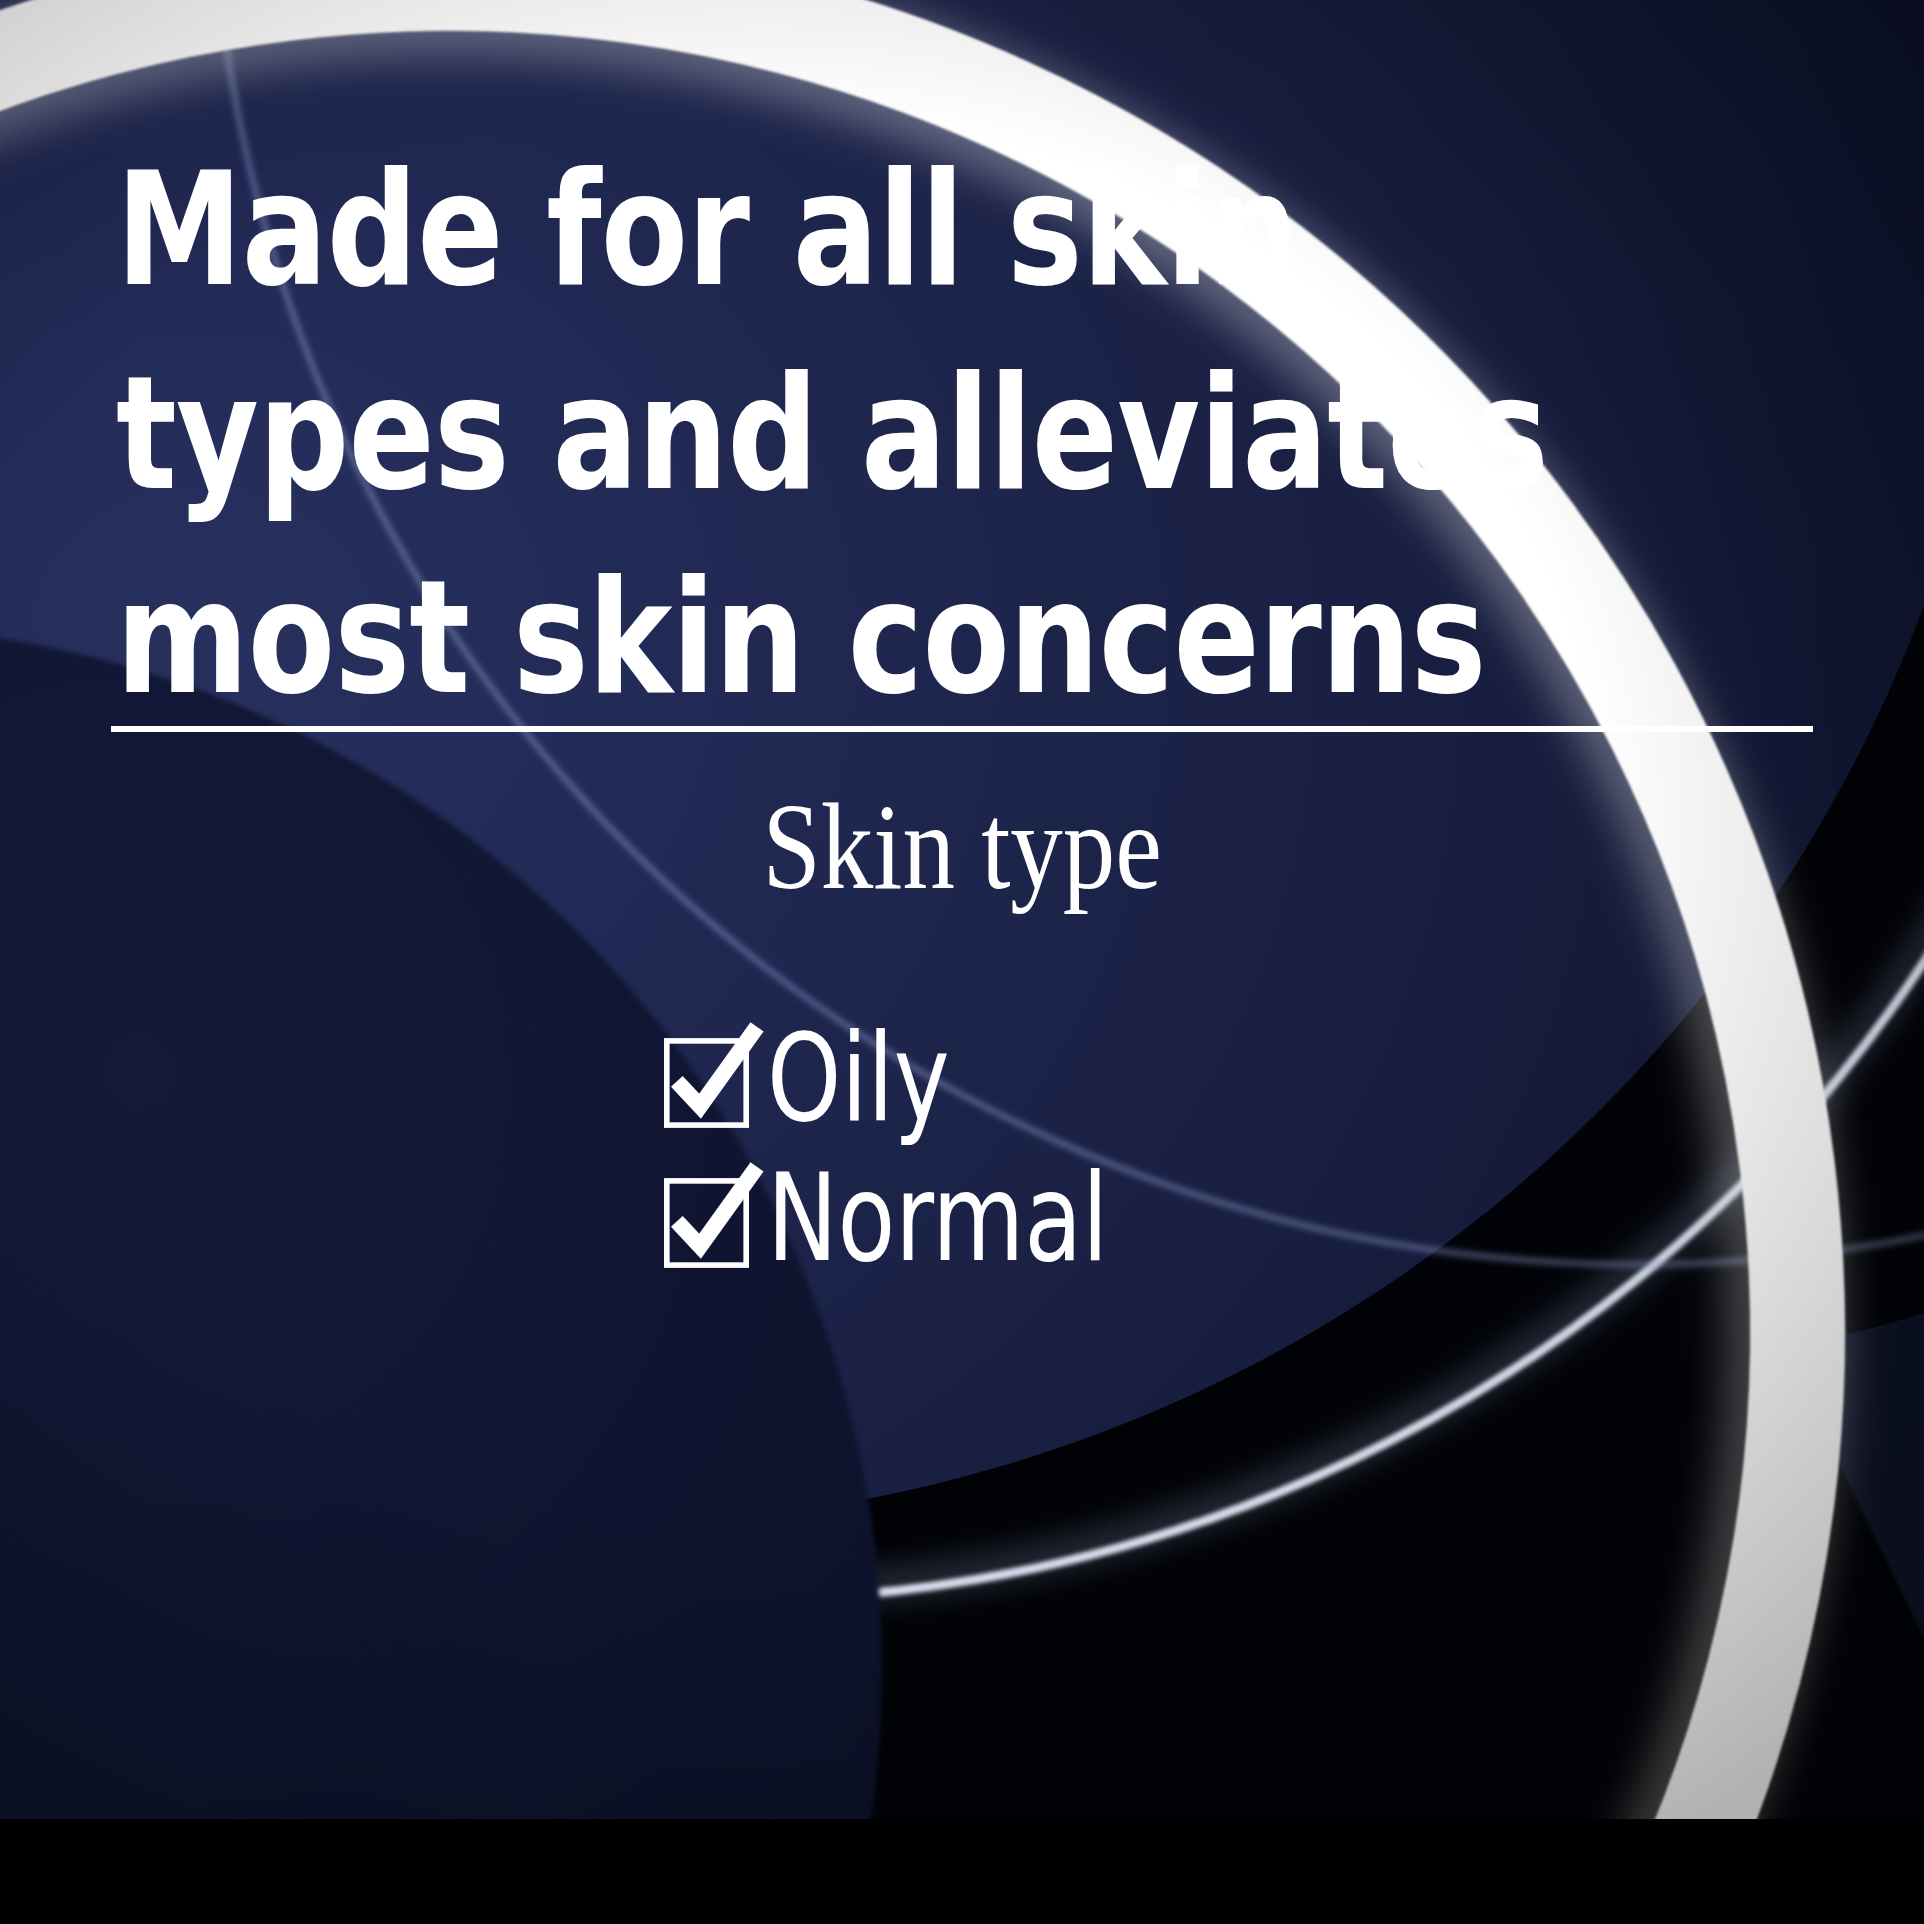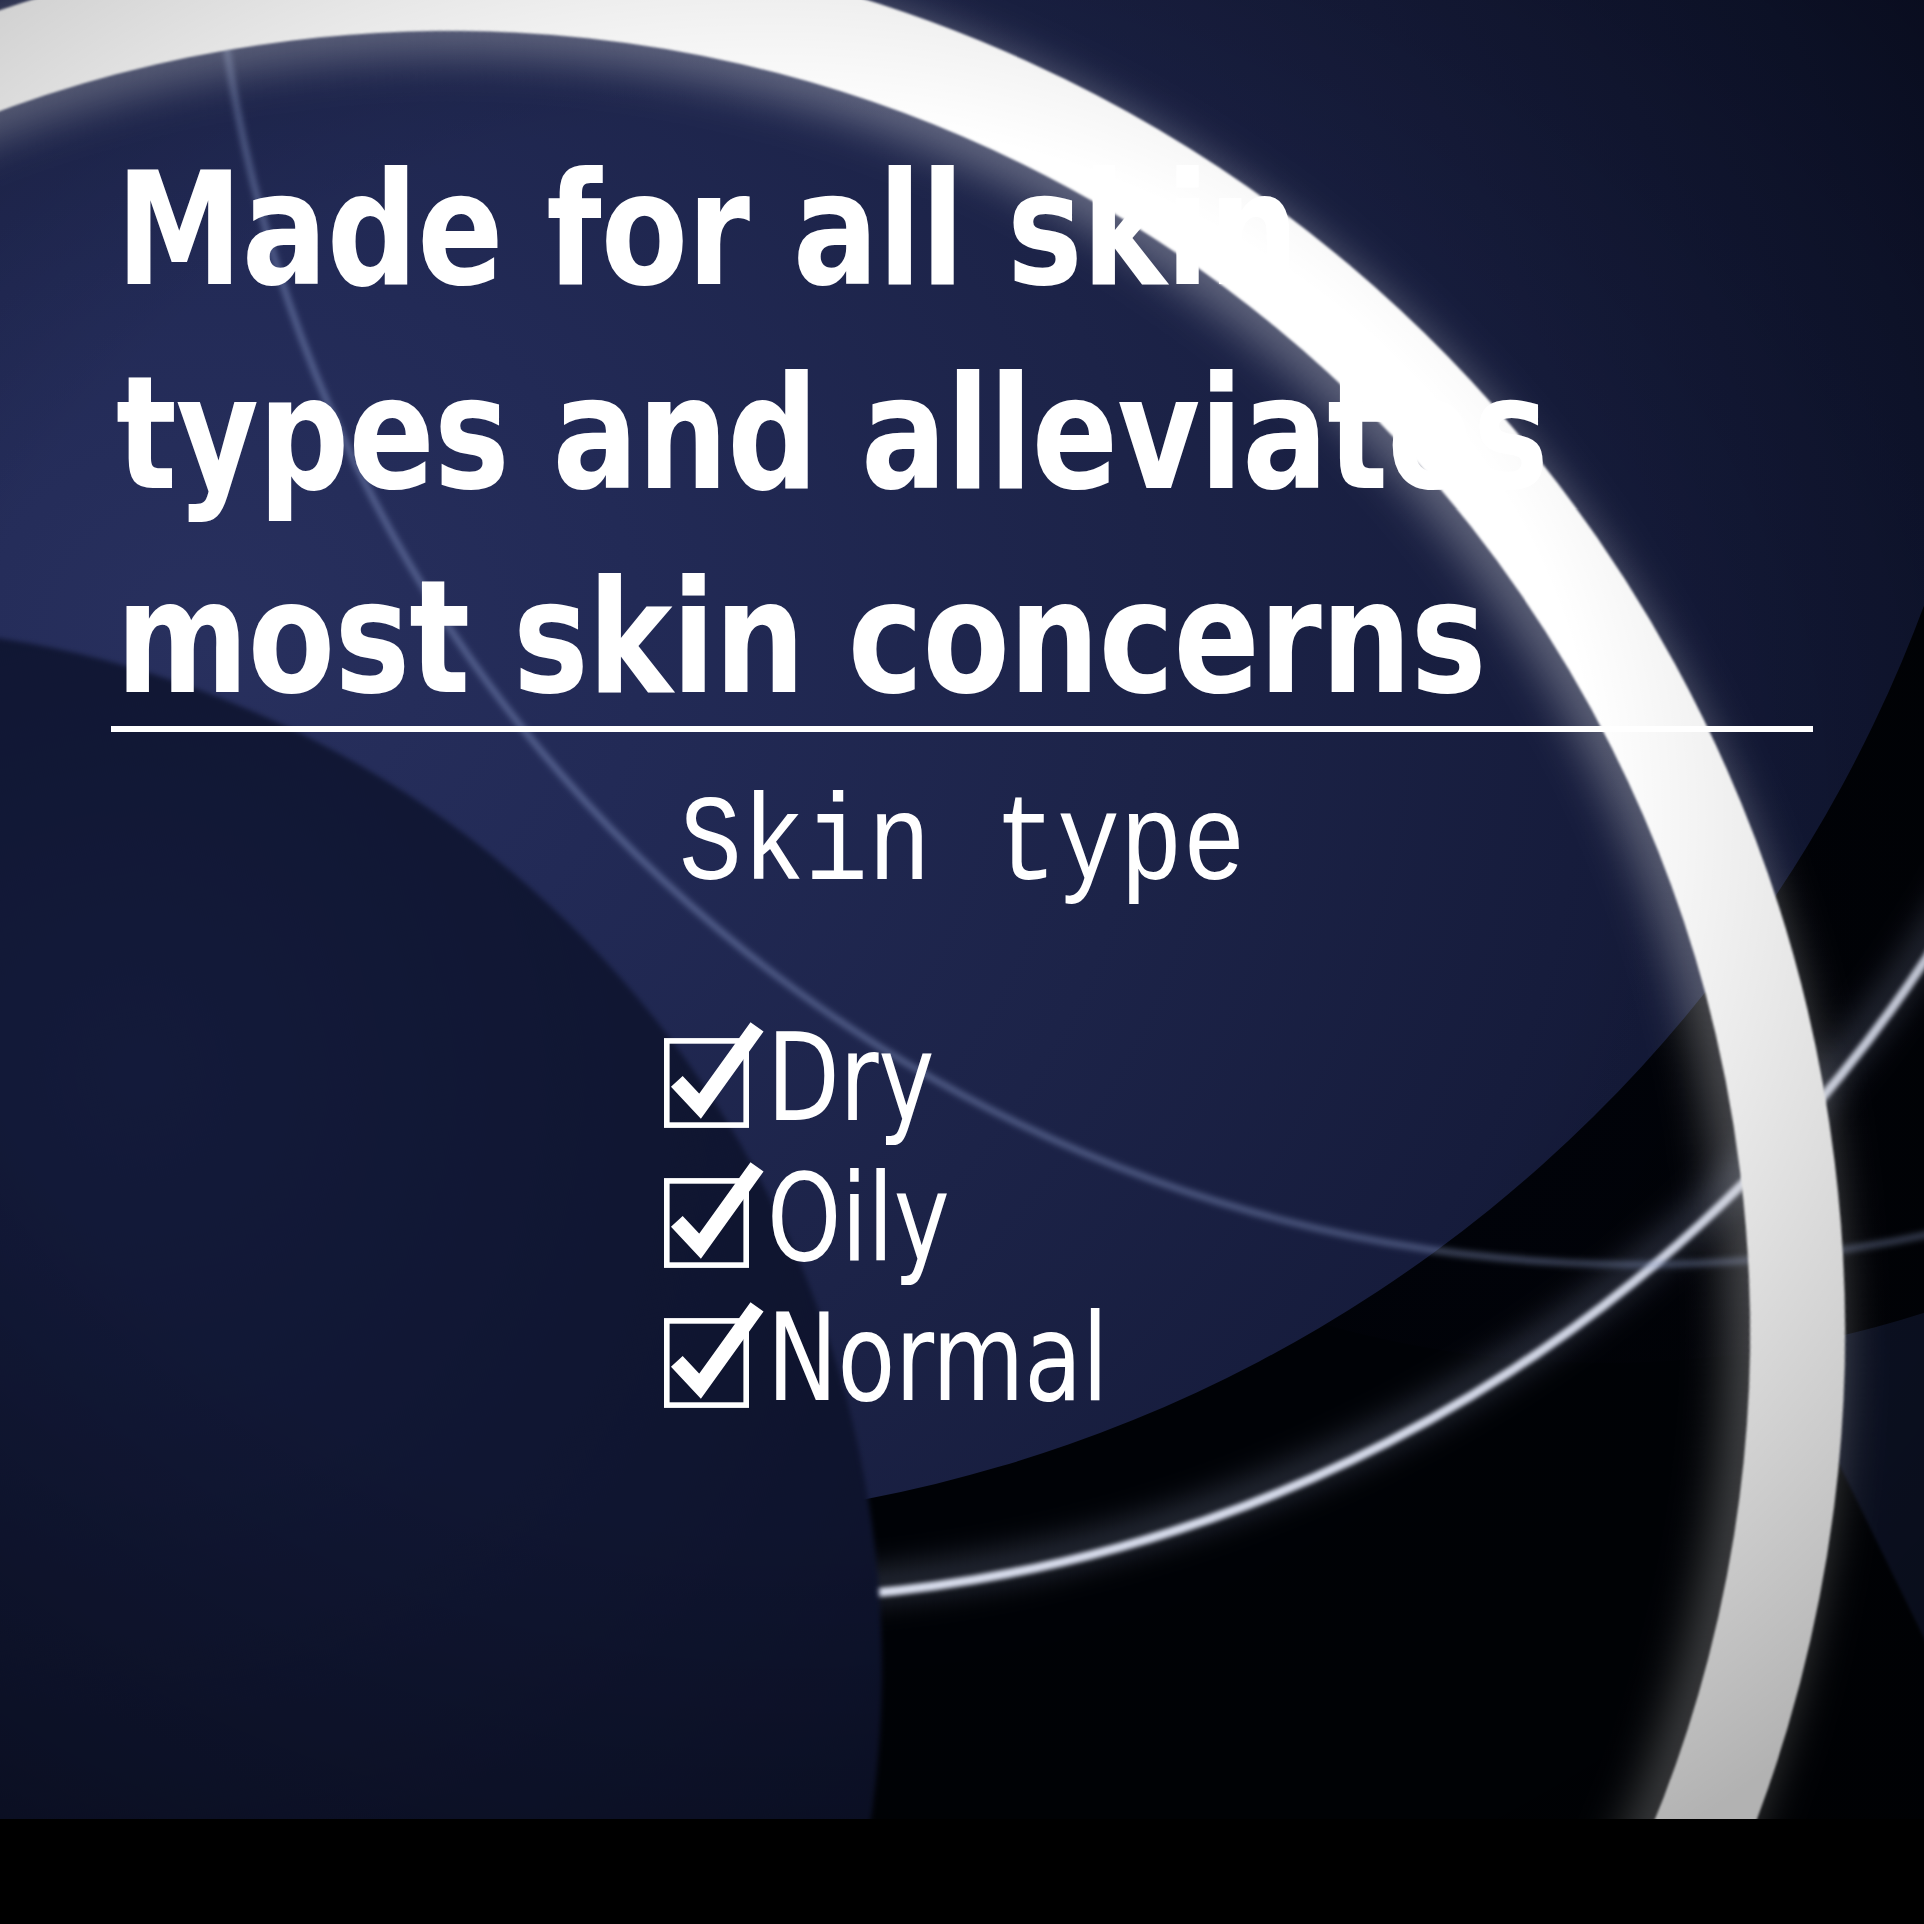--- a/index.html
+++ b/index.html
@@ -161,21 +161,21 @@
     width:1702px; height:5.6px;
     background:#ffffff;
   }
 
   .subhead {
     position:absolute;
     left:0; top:786px;
     width:1925px;
     text-align:center;
     color:#ffffff;
-    font-family:Liberation Mono, monospace;
+    font-family:Liberation Serif, serif;
     font-weight:300;
     font-size:122px;
     line-height:1;
     letter-spacing:0px;
     font-stretch:condensed;
   }
   .subhead span { display:inline-block; transform:scaleX(0.86); transform-origin:center; }
 
   .checklist {
     position:absolute;
@@ -239,29 +239,20 @@
     </h1>
 
     <div class="divider"></div>
 
     <h2 class="subhead">
       <span>Skin type</span>
     </h2>
 
     <div class="checklist">
 
-      <div class="check-row">
-        <span class="cbox">
-          <svg width="85" height="90" viewBox="0 0 106 112" fill="none" xmlns="http://www.w3.org/2000/svg">
-            <rect x="3.5" y="3.5" width="99" height="105" stroke="#ffffff" stroke-width="7" fill="none"></rect>
-            <path d="M16 54 L45 85 L116 -14" stroke="#ffffff" stroke-width="20" fill="none" stroke-linecap="butt" stroke-linejoin="miter"></path>
-          </svg>
-        </span>
-        <span class="clabel">Dry</span>
-      </div>
 
       <div class="check-row">
         <span class="cbox">
           <svg width="85" height="90" viewBox="0 0 106 112" fill="none" xmlns="http://www.w3.org/2000/svg">
             <rect x="3.5" y="3.5" width="99" height="105" stroke="#ffffff" stroke-width="7" fill="none"></rect>
             <path d="M16 54 L45 85 L116 -14" stroke="#ffffff" stroke-width="20" fill="none" stroke-linecap="butt" stroke-linejoin="miter"></path>
           </svg>
         </span>
         <span class="clabel">Oily</span>
       </div>

